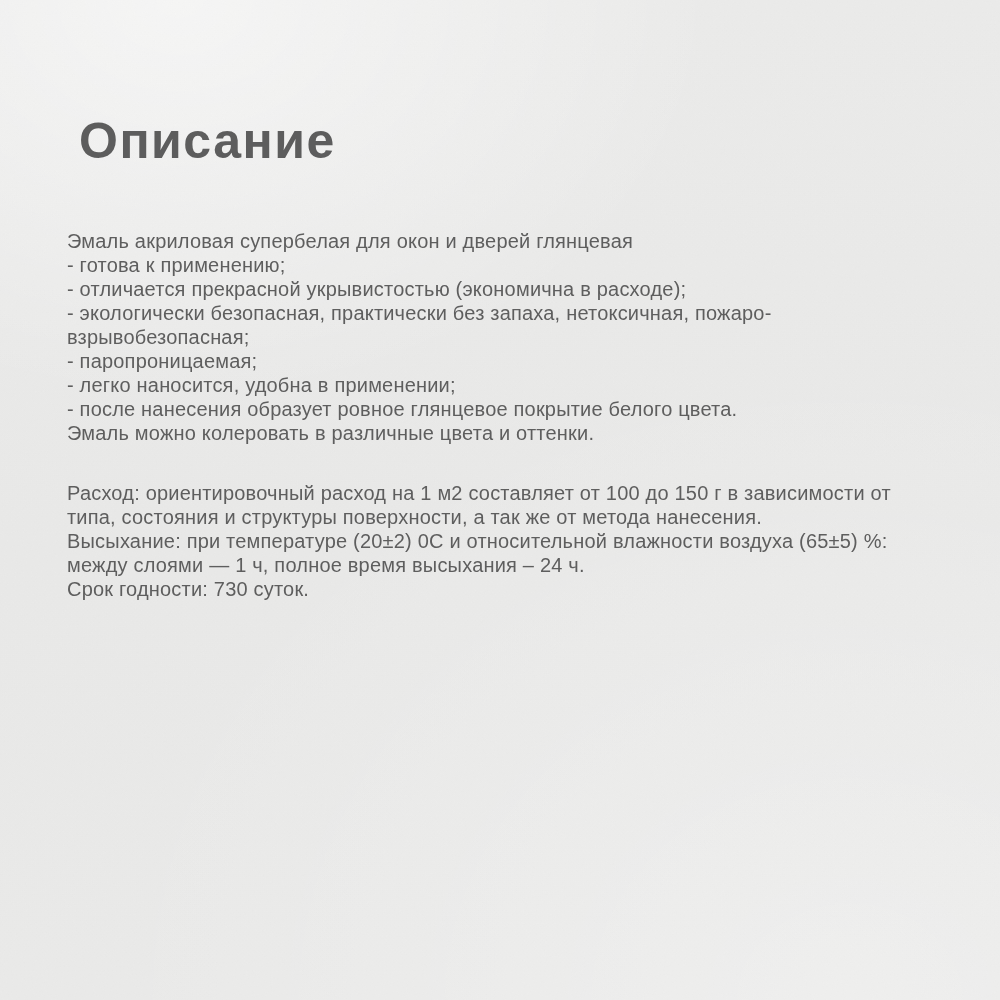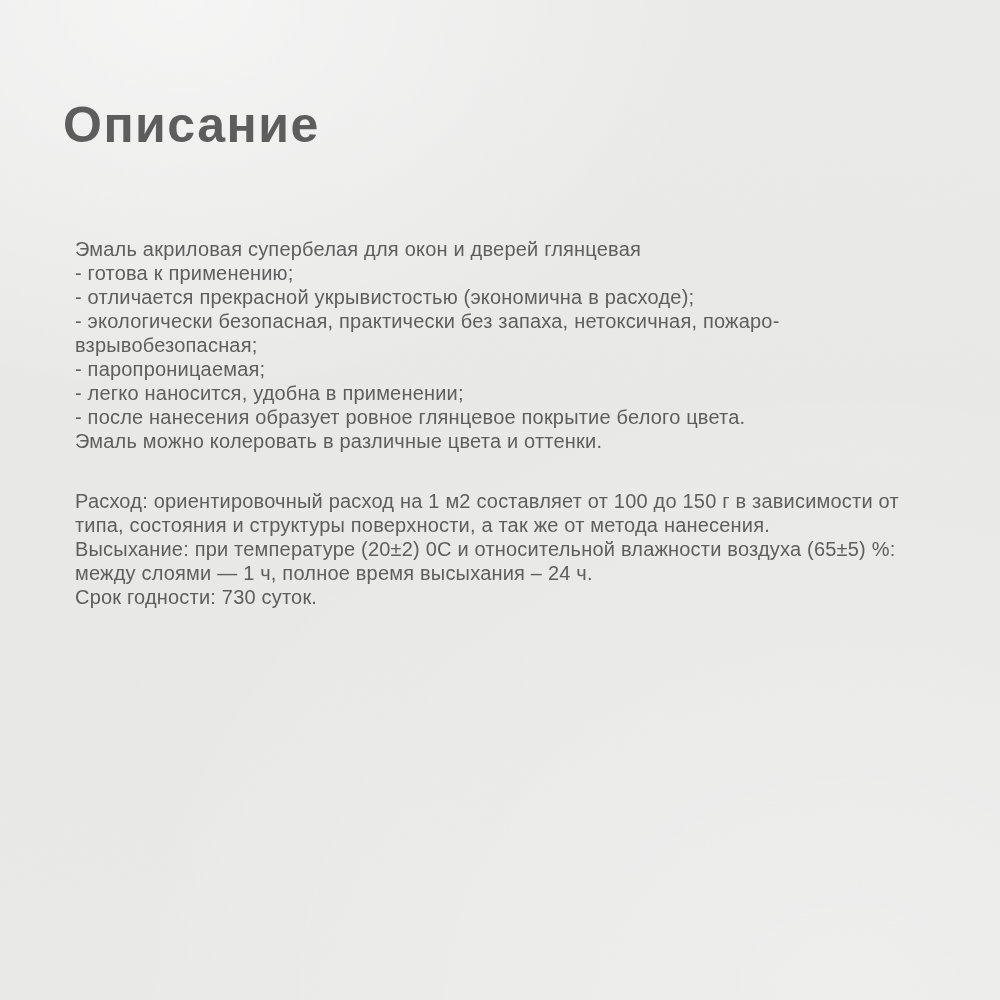--- a/index.html
+++ b/index.html
@@ -32,31 +32,31 @@
   .content {
     position: absolute;
     left: 63px;
     top: 0;
     width: 905px;
   }
   .title {
     position: absolute;
     left: 0;
     top: 96px;
-    margin: 0;
+    margin: 16px;
     font-size: 50px;
     font-weight: 700;
     letter-spacing: 1.5px;
     color: #5d5d5d;
     white-space: nowrap;
   }
   .body-text {
     position: absolute;
     left: 0;
-    margin: 12px;
+    margin: 4px;
     width: 905px;
     font-size: 20px;
     line-height: 24px;
     color: #5e5e5e;
     letter-spacing: 0.2px;
     white-space: pre-line;
   }
   .description { top: 225px; }
   .details { top: 477px; }
 </style>

